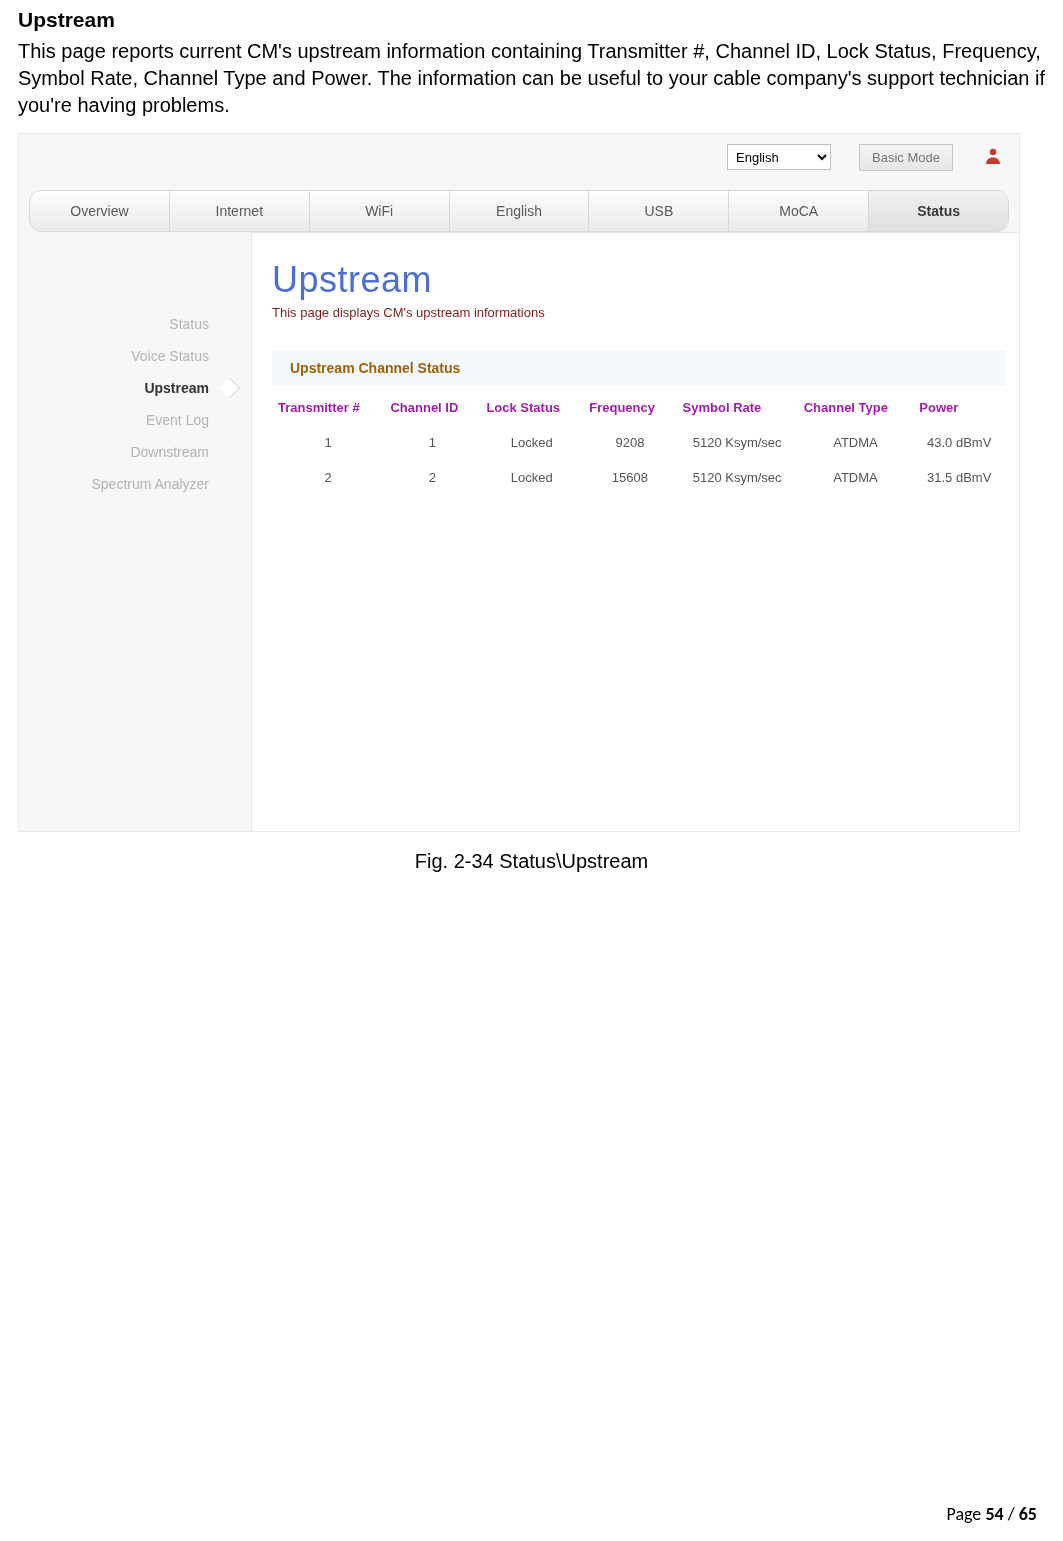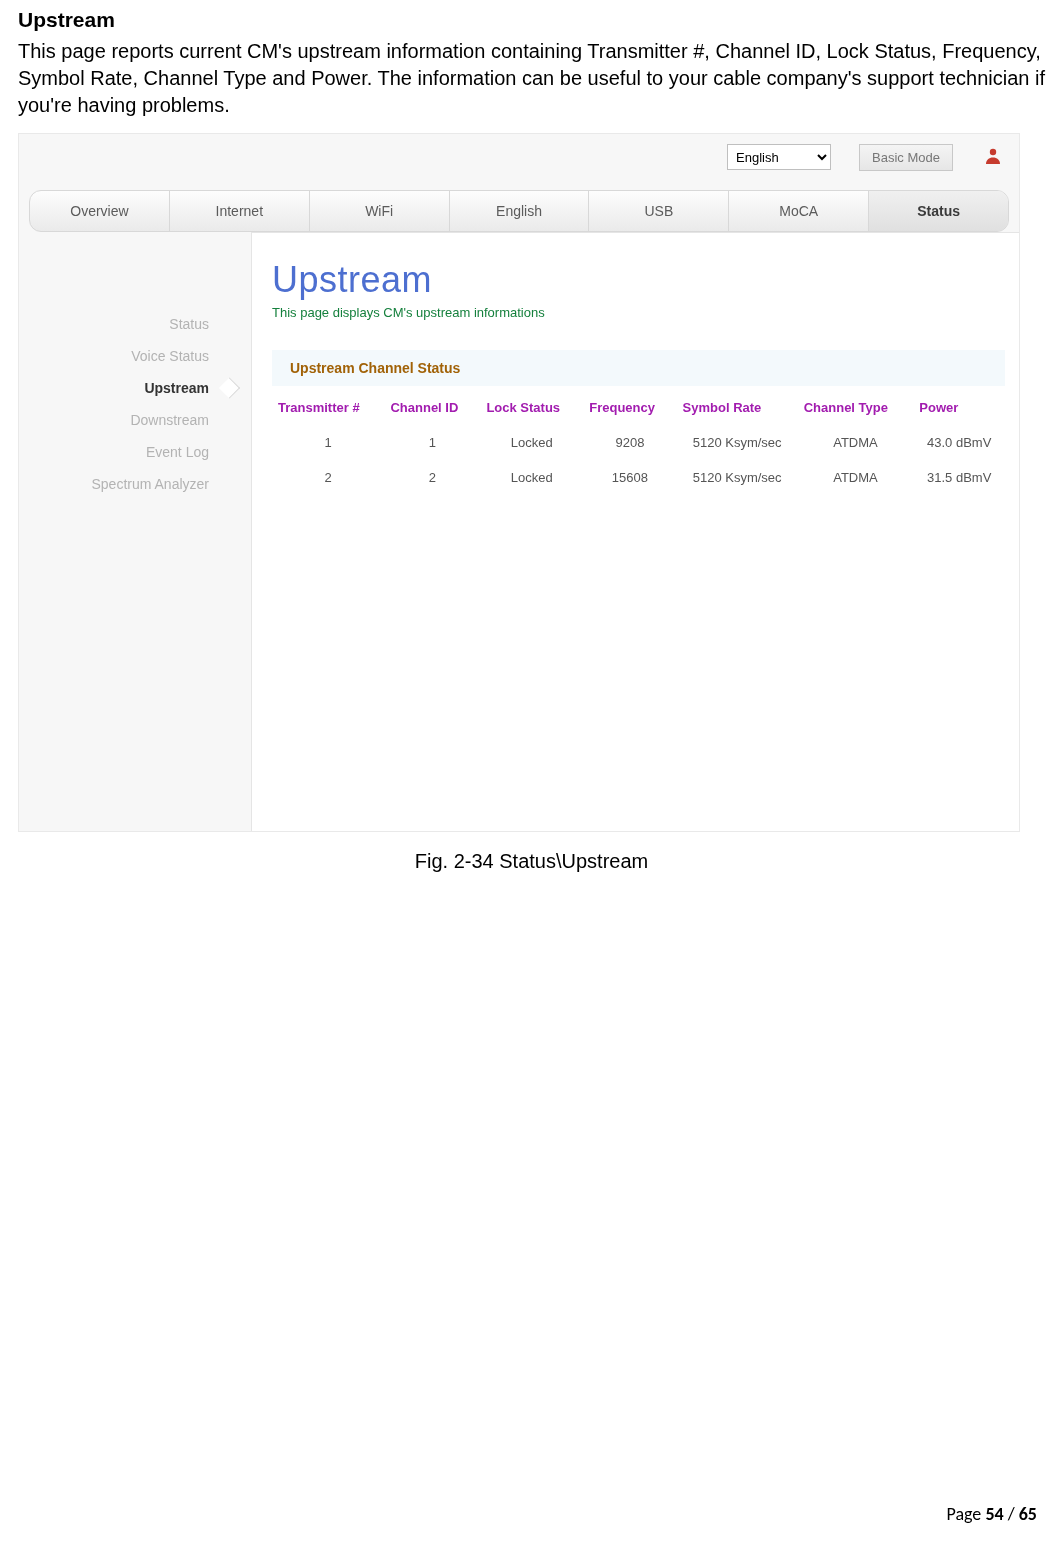--- a/index.html
+++ b/index.html
@@ -15,21 +15,21 @@
   .nav-item{flex:1;text-align:center;font-size:14px;color:#5b5b5b;padding:12px 0;border-right:1px solid #d8d8d8;}
   .nav-item:last-child{border-right:none;}
   .nav-item.active{font-weight:bold;color:#3a3a3a;background:linear-gradient(#f0f0f0,#e0e0e0);}
   .fig-body{display:flex;margin-top:0;}
   .sidebar{width:232px;padding:76px 0 0 0;}
   .side-item{font-size:14px;color:#b3b3b3;text-align:right;padding:8px 42px 8px 0;position:relative;}
   .side-item.active{color:#333;font-weight:bold;}
   .side-item.active::after{content:"";position:absolute;right:14px;top:50%;transform:translateY(-50%) rotate(45deg);width:14px;height:14px;background:#fff;border-top:1px solid #d7d7d7;border-right:1px solid #d7d7d7;}
   .content{flex:1;background:#fff;border:1px solid #e5e5e5;border-right:none;border-bottom:none;min-height:560px;padding:26px 14px 12px 20px;margin-right:0;}
   .content-title{font-family:Arial, sans-serif;font-size:36px;font-weight:300;color:#4d6fd0;letter-spacing:.5px;margin:0 0 4px 0;}
-  .content-sub{font-size:13px;color:#15803d;margin:0 0 30px 0;}
+  .content-sub{font-size:13px;color:#7f1d1d;margin:0 0 30px 0;}
   .section-head{font-size:14px;font-weight:bold;color:#a16207;background:#f3f9fc;padding:10px 18px;}
   table.data{width:100%;border-collapse:collapse;font-size:13px;color:#555;}
   table.data th{font-weight:bold;color:#a21caf;text-align:left;padding:14px 6px 10px 6px;}
   table.data td{text-align:center;padding:10px 6px;}
   .caption{font-family:Tahoma, Verdana, sans-serif;font-size:20px;text-align:center;margin:18px 0 0 0;}
   .footer{position:absolute;bottom:16px;right:26px;font-family:Calibri, Arial, sans-serif;font-size:18px;}
 </style>
 </head>
 <body>
 
@@ -59,22 +59,22 @@
       <div class="nav-item">USB</div>
       <div class="nav-item">MoCA</div>
       <div class="nav-item active">Status</div>
     </div>
 
     <div class="fig-body">
       <div class="sidebar">
         <div class="side-item">Status</div>
         <div class="side-item">Voice Status</div>
         <div class="side-item active">Upstream</div>
+        <div class="side-item">Event Log</div>
         <div class="side-item">Downstream</div>
-        <div class="side-item">Event Log</div>
         <div class="side-item">Spectrum Analyzer</div>
       </div>
 
       <div class="content">
         <h1 class="content-title">Upstream</h1>
         <p class="content-sub">This page displays CM's upstream informations</p>
 
         <div class="section-head">Upstream Channel Status</div>
 
         <table class="data">

